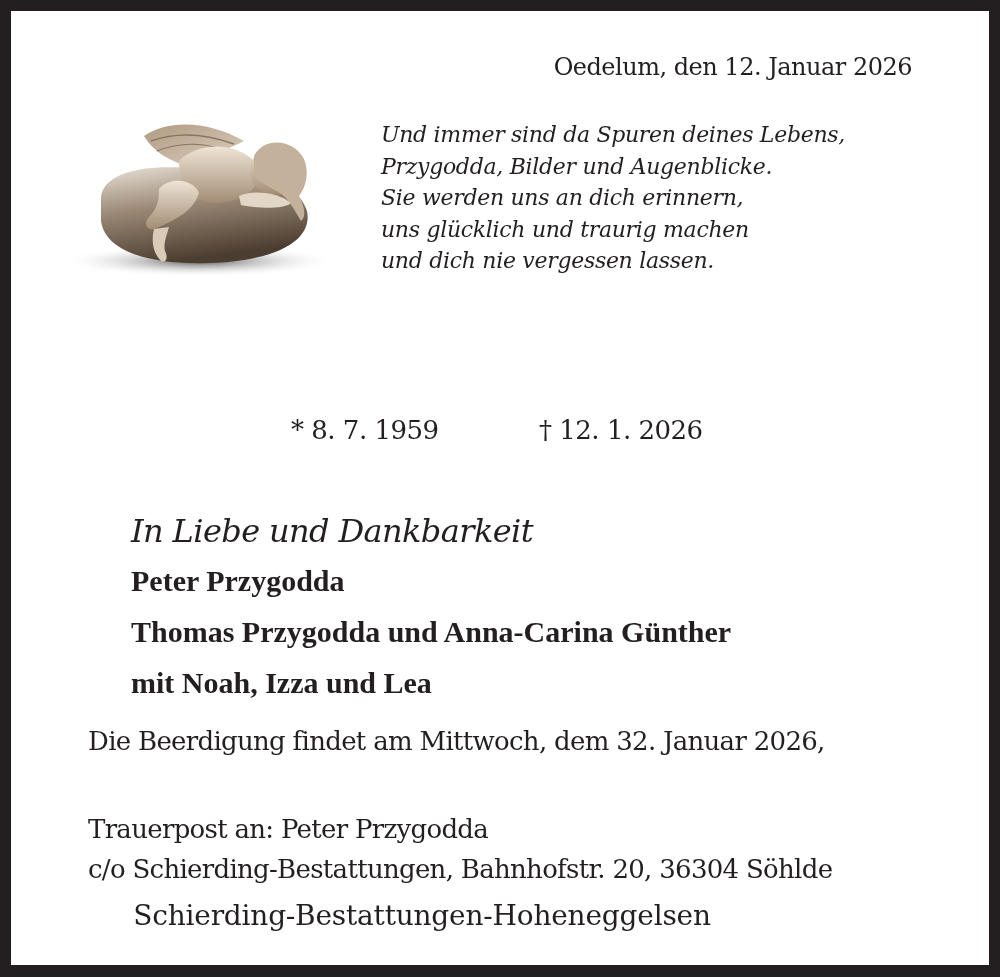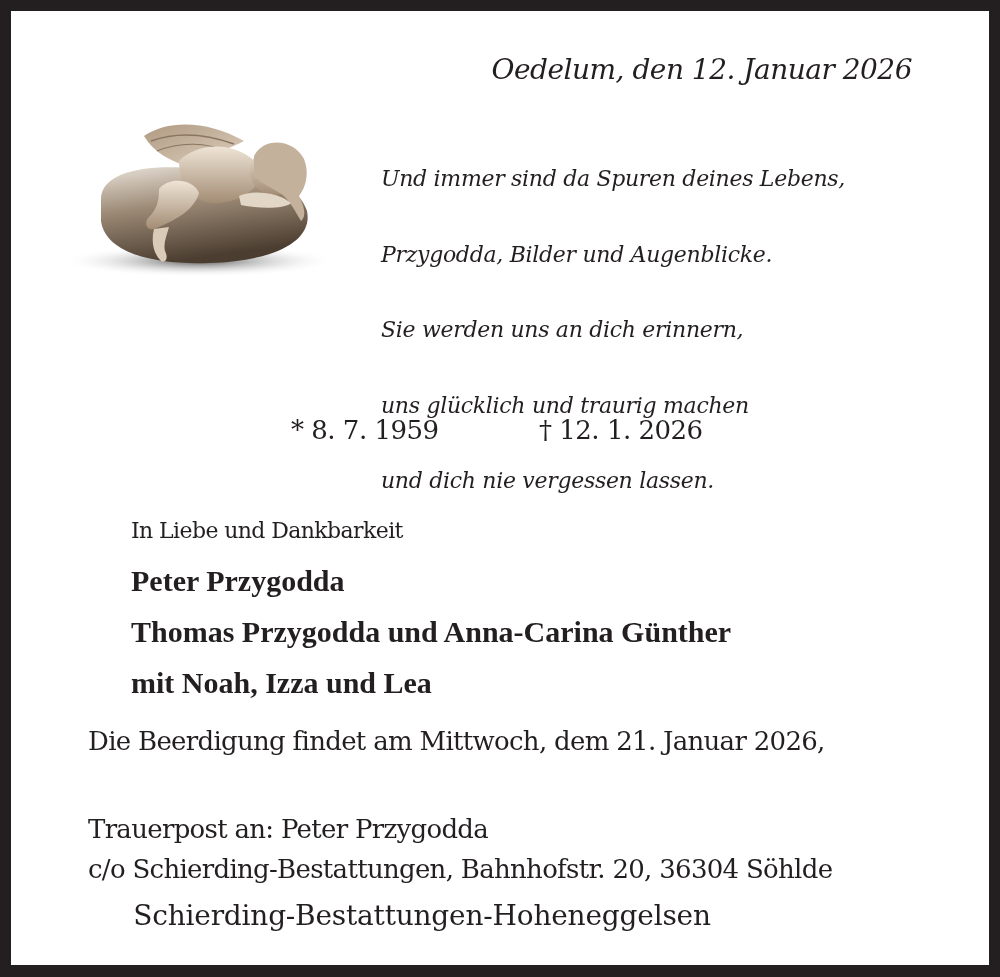--- a/index.html
+++ b/index.html
@@ -13,48 +13,47 @@
     }
     .sheet {
       position: absolute;
       left: 11px; top: 11px;
       width: 978px; height: 954px;
       background: #ffffff;
     }
     .abs { position: absolute; white-space: nowrap; }
     .place-date {
       right: 77px; top: 42px;
-      font-size: 28px;
+      font-size: 24px;
       letter-spacing: -0.5px;
-      font-style: italic;
     }
     .angel-img { left: 48px; top: 100px; width: 282px; height: 170px; }
     .poem {
       left: 370px; top: 108px;
       font-style: italic;
       font-size: 22px;
       line-height: 31.5px;
       letter-spacing: -0.3px;
     }
-    .poem div { white-space: nowrap; margin-top: 44px; }
+    .poem div { white-space: nowrap; }
     .name {
       left: 0; width: 978px; top: 318px;
       text-align: center;
       font-family: "DejaVu Serif", serif;
       font-weight: bold;
       font-size: 62px;
       letter-spacing: -1px;
     }
     .dates { top: 404px; font-size: 26px; letter-spacing: -0.5px; text-align: center; }
     .dates.born { left: 280px; }
     .dates.died { left: 528px; }
     .mourners {
       left: 120px; top: 500px;
     }
-    .mourners .intro { font-size: 22px; letter-spacing: -0.6px; line-height: 40px; }
+    .mourners .intro { font-size: 32px; letter-spacing: -0.6px; line-height: 40px; font-style: italic; }
     .mourners .fam {
       font-family: "Liberation Serif", serif;
       font-weight: bold;
       font-size: 30px;
       line-height: 42px;
       letter-spacing: 0px;
       margin-top: 9px;
     }
     .funeral {
       left: 77px; top: 710px;
@@ -130,21 +129,21 @@
   <div class="abs dates died">† 12. 1. 2026</div>
 
   <div class="abs mourners">
     <div class="intro">In Liebe und Dankbarkeit</div>
     <div class="fam">Peter Przygodda</div>
     <div class="fam">Thomas Przygodda und Anna-Carina Günther</div>
     <div class="fam">mit Noah, Izza und Lea</div>
   </div>
 
   <div class="abs funeral">
-    <div>Die Beerdigung findet am Mittwoch, dem 21. Januar 2026,</div>
+    <div>Die Beerdigung findet am Mittwoch, dem 32. Januar 2026,</div>
   </div>
 
   <div class="abs mail">
     <div>Trauerpost an: Peter Przygodda</div>
     <div>c/o Schierding-Bestattungen, Bahnhofstr. 20, 36304 Söhlde</div>
   </div>
 
   <div class="abs undertaker">Schierding-Bestattungen-Hoheneggelsen</div>
 
 </div>

